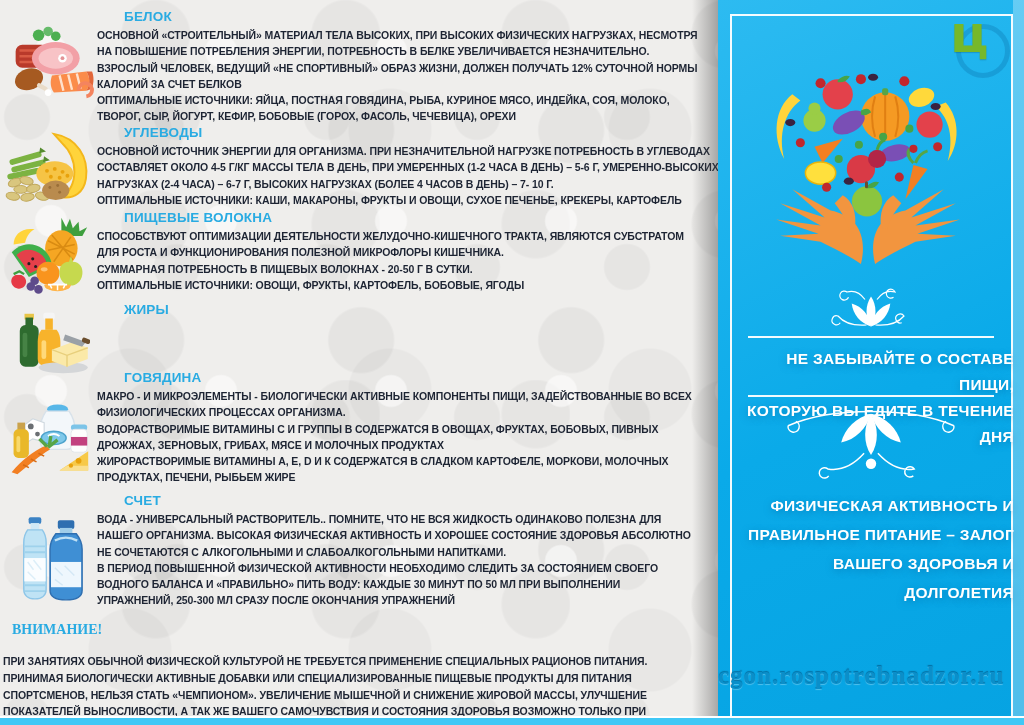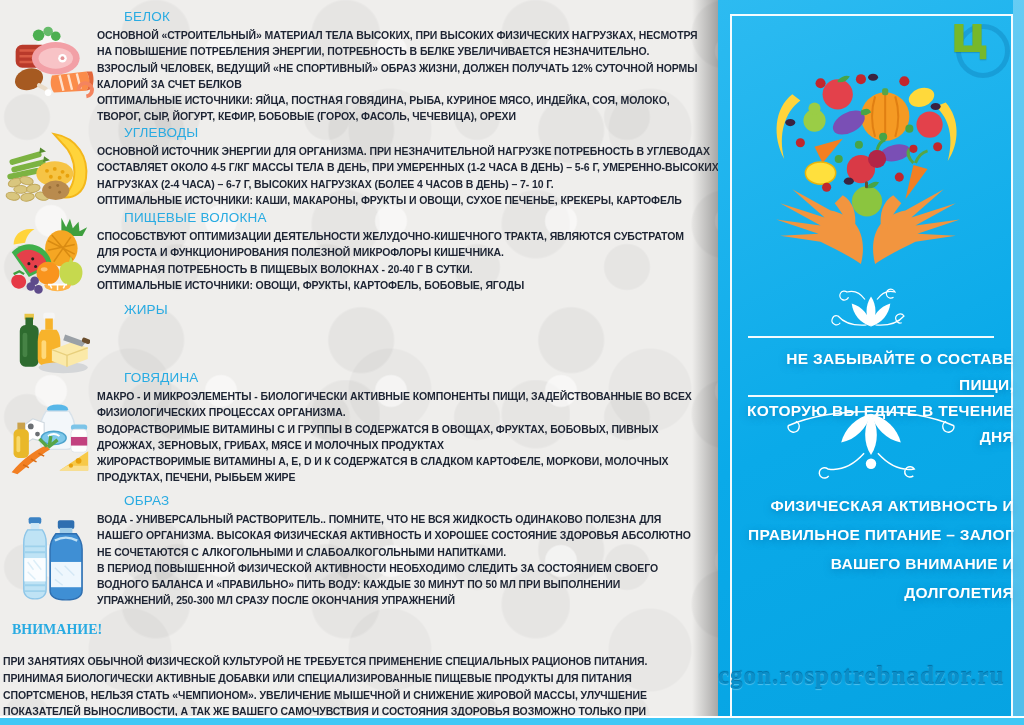--- a/index.html
+++ b/index.html
@@ -16,21 +16,21 @@
     background-size:170px 170px,210px 210px,150px 150px,190px 190px,260px 260px;
   }
   
   .left-page{position:absolute;left:0;top:0;width:718px;height:725px;}
   .left-page .fold-shadow{position:absolute;right:0;top:0;bottom:0;width:26px;
     background:linear-gradient(to right, rgba(90,90,90,0) 0%, rgba(70,70,70,0.42) 100%);}
   .icons-col{position:absolute;left:0;top:0;width:94px;height:725px;}
   .food-icon{position:absolute;}
   .content{position:absolute;left:97px;top:0;width:652px;}
   .sec{position:absolute;left:0;width:652px;}
-  .sec h2{margin:0;font-size:13.5px;line-height:18px;color:#29abe2;font-weight:400;letter-spacing:.2px;padding-left:27px;}
+  .sec h2{margin:0;font-size:13.5px;line-height:18px;color:#29abe2;font-weight:700;letter-spacing:.2px;padding-left:27px;}
   .sec .body, .attention .body{
     margin:1px 0 0 0;font-size:10.5px;line-height:16.3px;font-weight:700;color:#1d2433;
     white-space:pre-line;letter-spacing:-0.1px;}
   .attention{position:absolute;left:3px;top:612px;width:730px;}
   .attention h2{margin:9px;font-size:14px;line-height:18px;color:#29abe2;font-weight:700;font-family:Liberation Serif, serif;}
   .attention .body{line-height:16.8px;margin-top:14px;}
   
   .sidebar{position:absolute;left:718px;top:0;width:306px;height:725px;
     background:linear-gradient(155deg,#2dbbf1 0%,#0aaae9 55%,#06a3e2 100%);}
   .sidebar .frame{position:absolute;left:12px;top:14px;width:279px;height:704px;
@@ -216,37 +216,37 @@
         <h2>УГЛЕВОДЫ</h2>
         <p class="body">ОСНОВНОЙ ИСТОЧНИК ЭНЕРГИИ ДЛЯ ОРГАНИЗМА. ПРИ НЕЗНАЧИТЕЛЬНОЙ НАГРУЗКЕ ПОТРЕБНОСТЬ В УГЛЕВОДАХ
 СОСТАВЛЯЕТ ОКОЛО 4-5 Г/КГ МАССЫ ТЕЛА В ДЕНЬ, ПРИ УМЕРЕННЫХ (1-2 ЧАСА В ДЕНЬ) – 5-6 Г, УМЕРЕННО-ВЫСОКИХ
 НАГРУЗКАХ (2-4 ЧАСА) – 6-7 Г, ВЫСОКИХ НАГРУЗКАХ (БОЛЕЕ 4 ЧАСОВ В ДЕНЬ) – 7- 10 Г.
 ОПТИМАЛЬНЫЕ ИСТОЧНИКИ: КАШИ, МАКАРОНЫ, ФРУКТЫ И ОВОЩИ, СУХОЕ ПЕЧЕНЬЕ, КРЕКЕРЫ, КАРТОФЕЛЬ</p>
       </section>
       <section class="sec" style="top:209px">
         <h2>ПИЩЕВЫЕ ВОЛОКНА</h2>
         <p class="body">СПОСОБСТВУЮТ ОПТИМИЗАЦИИ ДЕЯТЕЛЬНОСТИ ЖЕЛУДОЧНО-КИШЕЧНОГО ТРАКТА, ЯВЛЯЮТСЯ  СУБСТРАТОМ
 ДЛЯ РОСТА И ФУНКЦИОНИРОВАНИЯ ПОЛЕЗНОЙ МИКРОФЛОРЫ КИШЕЧНИКА.
-СУММАРНАЯ ПОТРЕБНОСТЬ В ПИЩЕВЫХ ВОЛОКНАХ - 20-40 Г В СУТКИ.
+СУММАРНАЯ ПОТРЕБНОСТЬ В ПИЩЕВЫХ ВОЛОКНАХ - 20-50 Г В СУТКИ.
 ОПТИМАЛЬНЫЕ ИСТОЧНИКИ: ОВОЩИ, ФРУКТЫ, КАРТОФЕЛЬ, БОБОВЫЕ, ЯГОДЫ</p>
       </section>
       <section class="sec" style="top:301px">
         <h2>ЖИРЫ</h2>
       </section>
       <section class="sec" style="top:369px">
         <h2>ГОВЯДИНА</h2>
         <p class="body">МАКРО - И МИКРОЭЛЕМЕНТЫ - БИОЛОГИЧЕСКИ АКТИВНЫЕ КОМПОНЕНТЫ ПИЩИ, ЗАДЕЙСТВОВАННЫЕ ВО ВСЕХ
 ФИЗИОЛОГИЧЕСКИХ ПРОЦЕССАХ ОРГАНИЗМА.
 ВОДОРАСТВОРИМЫЕ ВИТАМИНЫ С И ГРУППЫ В СОДЕРЖАТСЯ В ОВОЩАХ, ФРУКТАХ, БОБОВЫХ, ПИВНЫХ
 ДРОЖЖАХ, ЗЕРНОВЫХ, ГРИБАХ, МЯСЕ И МОЛОЧНЫХ ПРОДУКТАХ
 ЖИРОРАСТВОРИМЫЕ ВИТАМИНЫ A, E, D И К СОДЕРЖАТСЯ В СЛАДКОМ КАРТОФЕЛЕ, МОРКОВИ, МОЛОЧНЫХ
 ПРОДУКТАХ, ПЕЧЕНИ, РЫБЬЕМ ЖИРЕ</p>
       </section>
       <section class="sec" style="top:492px">
-        <h2>ОБРАЗ</h2>
+        <h2>СЧЕТ</h2>
         <p class="body">ВОДА - УНИВЕРСАЛЬНЫЙ РАСТВОРИТЕЛЬ.. ПОМНИТЕ, ЧТО НЕ ВСЯ ЖИДКОСТЬ ОДИНАКОВО ПОЛЕЗНА ДЛЯ
 НАШЕГО ОРГАНИЗМА. ВЫСОКАЯ ФИЗИЧЕСКАЯ АКТИВНОСТЬ И ХОРОШЕЕ СОСТОЯНИЕ ЗДОРОВЬЯ АБСОЛЮТНО
 НЕ СОЧЕТАЮТСЯ С АЛКОГОЛЬНЫМИ И СЛАБОАЛКОГОЛЬНЫМИ НАПИТКАМИ.
 В ПЕРИОД ПОВЫШЕННОЙ ФИЗИЧЕСКОЙ АКТИВНОСТИ НЕОБХОДИМО СЛЕДИТЬ ЗА СОСТОЯНИЕМ СВОЕГО
 ВОДНОГО БАЛАНСА И «ПРАВИЛЬНО» ПИТЬ ВОДУ: КАЖДЫЕ 30 МИНУТ ПО 50 МЛ ПРИ ВЫПОЛНЕНИИ
 УПРАЖНЕНИЙ, 250-300 МЛ СРАЗУ ПОСЛЕ ОКОНЧАНИЯ УПРАЖНЕНИЙ</p>
       </section>
     </div>
 
     <div class="attention">
@@ -360,21 +360,21 @@
       <g fill="#ffffff">
         <path d="M110,12 C101,27 101,46 110,60 C119,46 119,27 110,12 Z"></path>
         <path d="M110,12 C101,27 101,46 110,60 C119,46 119,27 110,12 Z" transform="rotate(46 110 12)"></path>
         <path d="M110,12 C101,27 101,46 110,60 C119,46 119,27 110,12 Z" transform="rotate(-46 110 12)"></path>
         <circle cx="110" cy="70" r="6"></circle>
       </g>
     </svg>
 
     <div class="side-msg msg-bottom">ФИЗИЧЕСКАЯ АКТИВНОСТЬ И
 ПРАВИЛЬНОЕ ПИТАНИЕ – ЗАЛОГ
-ВАШЕГО ВНИМАНИЕ И ДОЛГОЛЕТИЯ</div>
+ВАШЕГО ЗДОРОВЬЯ И ДОЛГОЛЕТИЯ</div>
 
     <div class="watermark">cgon.rospotrebnadzor.ru</div>
 
     <div class="edge-light"></div>
   </div>
 
   <div class="bottom-stripe"></div>
 </div>
 
 </body></html>

